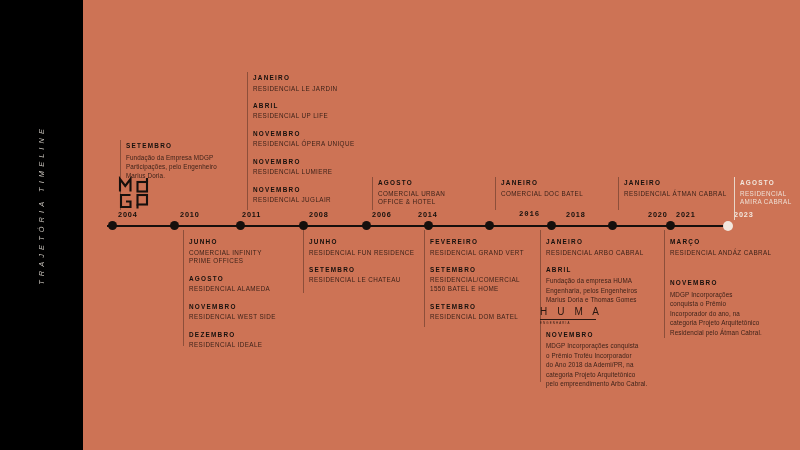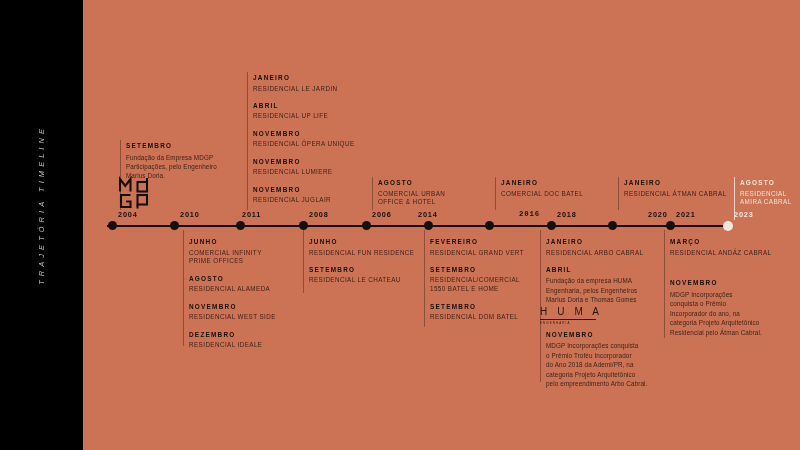--- a/index.html
+++ b/index.html
@@ -162,21 +162,21 @@
       <div class="year" style="left: 230px; margin-left: 12px;">2011</div>
       <div class="node" style="left: 303px;"></div>
       <div class="year" style="left: 309px;">2008</div>
       <div class="node" style="left: 366px;"></div>
       <div class="year" style="left: 372px;">2006</div>
       <div class="node" style="left: 428px;"></div>
       <div class="year" style="left: 418px;">2014</div>
       <div class="node" style="left: 489px;"></div>
       <div class="year" style="left: 519px; font-family: Liberation Mono, monospace;">2016</div>
       <div class="node" style="left: 551px;"></div>
-      <div class="year" style="left: 557px;">2018</div>
+      <div class="year" style="left: 533px; padding-left: 33px;">2018</div>
       <div class="node" style="left: 612px;"></div>
       <div class="year" style="left: 618px; margin-left: 30px;">2020</div>
       <div class="node" style="left: 670px;"></div>
       <div class="year" style="left: 676px;">2021</div>
       <div class="node last" style="left: 728px;"></div>
       <div class="year last" style="left: 734px;">2023</div>
     </div>
   <div id="groups-layer">
       <div class="stem" style="left: 120px; top: 140px; height: 70px;"></div>
       <div class="events" style="left: 126px; top: 142px;">

